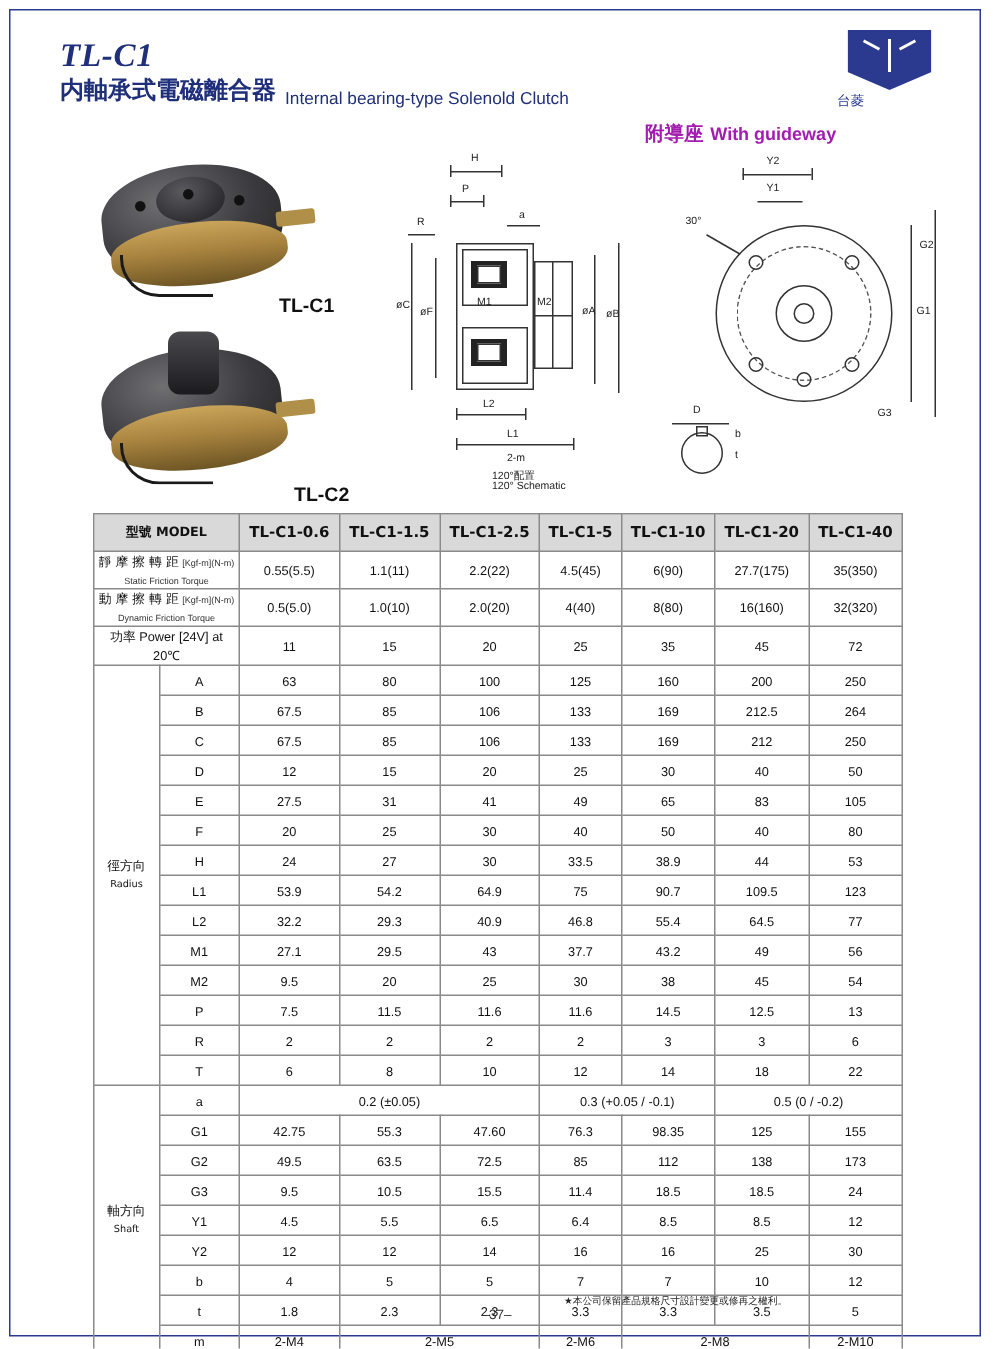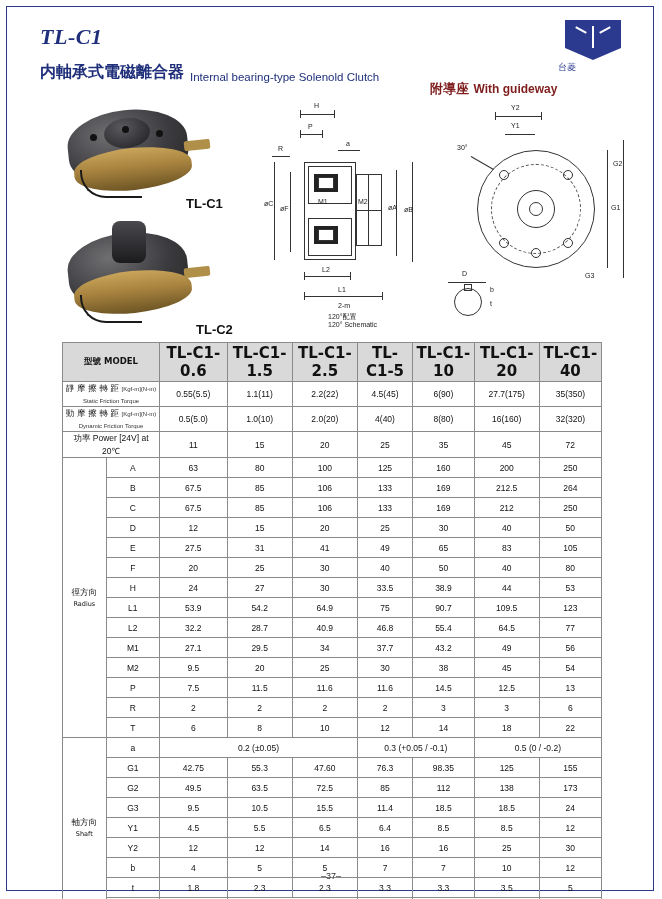--- a/index.html
+++ b/index.html
@@ -17,21 +17,21 @@
     box-sizing:border-box;
   }
   
   .header{position:absolute;left:40px;top:24px;}
   .title-en{
     font-family:"Liberation Serif", serif;
     font-style:italic;font-weight:bold;font-size:22px;color:#1f2f7a;
     letter-spacing:.5px;
   }
   .title-cn{
-    margin-top:12px;
+    margin-top:0;
     font-weight:bold;font-size:16px;color:#1f2f7a;
     font-family:"DejaVu Sans", sans-serif;
   }
   .title-cn .sub{
     font-family:"Liberation Sans", sans-serif;
     font-weight:normal;font-size:11.5px;color:#1f2f7a;
     margin-left:6px;
   }
   
   .logo{position:absolute;right:34px;top:20px;width:70px;text-align:left;}
@@ -48,21 +48,21 @@
   .logo-mark .bar1,.logo-mark .bar2{
     position:absolute;top:9px;width:12px;height:2px;background:#fff;
   }
   .logo-mark .bar1{left:10px;transform:rotate(28deg);}
   .logo-mark .bar2{right:10px;transform:rotate(-28deg);}
   .logo-text{font-size:9px;color:#2b3a8f;margin-top:1px;font-family:"DejaVu Sans",sans-serif;}
 
   
   .guideway-cap{
     position:absolute;left:430px;top:80px;
-    font-size:13px;font-weight:bold;color:#7f1d1d;
+    font-size:13px;font-weight:bold;color:#a21caf;
     font-family:"DejaVu Sans",sans-serif;
   }
   .guideway-cap .en{font-family:"Liberation Sans",sans-serif;font-size:12px;}
 
   
   .photo{position:absolute;}
   .ph1{left:60px;top:100px;width:150px;height:100px;}
   .ph2{left:60px;top:215px;width:150px;height:105px;}
   .clutch-body{
     position:absolute;left:8px;top:10px;width:120px;height:76px;
@@ -114,21 +114,21 @@
   .rect{position:absolute;border:1px solid #333;box-sizing:border-box;}
   .dim{position:absolute;font-size:7px;color:#222;font-family:"Liberation Sans",sans-serif;}
   .circ{position:absolute;border:1px solid #333;border-radius:50%;box-sizing:border-box;}
   .circ-d{position:absolute;border:1px dashed #555;border-radius:50%;box-sizing:border-box;}
   .blk{position:absolute;background:#222;}
 
   
   .tbl-wrap{position:absolute;left:62px;top:342px;width:540px;}
   table{border-collapse:collapse;width:100%;font-size:8.5px;font-family:"Liberation Sans",sans-serif;}
   td,th{border:1px solid #8a8a8a;text-align:center;vertical-align:middle;padding:1px 2px;color:#111;}
-  thead td{background:#d9d9d9;font-weight:bold;font-size:15px;height:22px;font-family:"DejaVu Sans",sans-serif;}
+  thead td{background:#d9d9d9;font-weight:bold;font-size:10px;height:22px;font-family:"DejaVu Sans",sans-serif;}
   .rowh{width:92px;text-align:center;font-size:8.5px;}
   .rowh .cn{font-family:"DejaVu Sans",sans-serif;font-size:8.5px;}
   .rowh .unit{font-size:6px;color:#333;}
   .grp{width:22px;font-family:"DejaVu Sans",sans-serif;font-size:8.5px;line-height:1.25;}
   .lbl{width:28px;font-weight:normal;}
   tbody td{height:17px;}
   .sub{font-size:6px;vertical-align:sub;}
   .tiny{font-size:6.5px;}
 
   
@@ -421,32 +421,32 @@
       <td>54.2</td>
       <td>64.9</td>
       <td>75</td>
       <td>90.7</td>
       <td>109.5</td>
       <td>123</td>
     </tr>
     <tr>
       <td class="lbl">L2</td>
       <td>32.2</td>
-      <td>28.7</td>
+      <td>29.3</td>
       <td>40.9</td>
       <td>46.8</td>
       <td>55.4</td>
       <td>64.5</td>
       <td>77</td>
     </tr>
     <tr>
       <td class="lbl">M1</td>
       <td>27.1</td>
       <td>29.5</td>
-      <td>34</td>
+      <td>43</td>
       <td>37.7</td>
       <td>43.2</td>
       <td>49</td>
       <td>56</td>
     </tr>
     <tr>
       <td class="lbl">M2</td>
       <td>9.5</td>
       <td>20</td>
       <td>25</td>
@@ -573,14 +573,15 @@
       <td>2-M6</td>
       <td colspan="2">2-M8</td>
       <td>2-M10</td>
     </tr>
 
   </tbody>
 </table>
 </div>
 
 <div class="foot-note">
+  <div>★本公司保留產品規格尺寸設計變更或修再之權利。</div>
 </div>
 <div class="pageno">–37–</div>
 
 </body></html>

